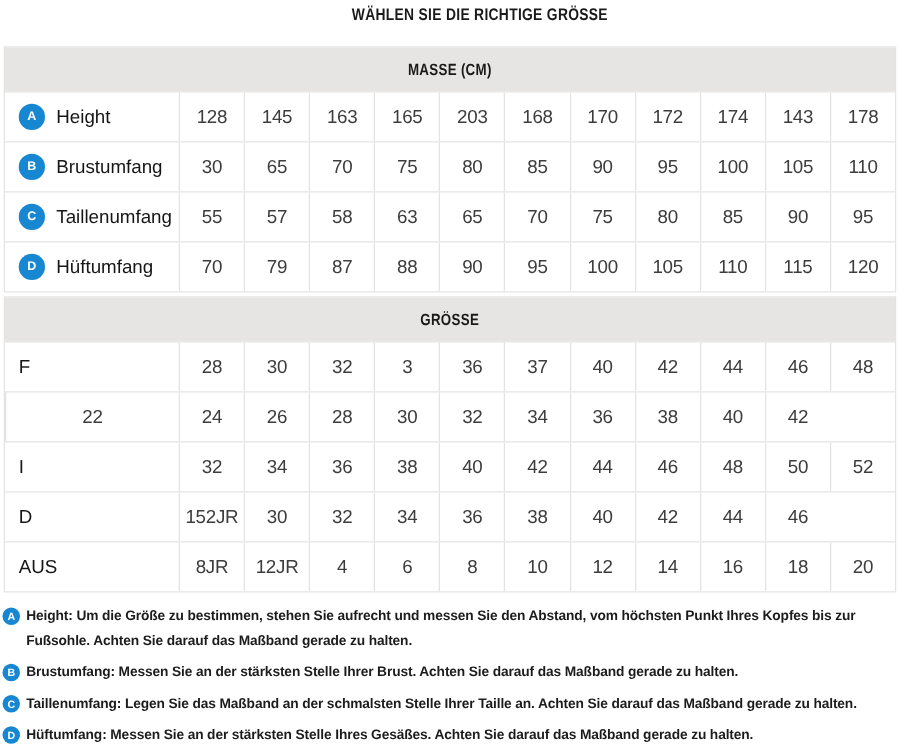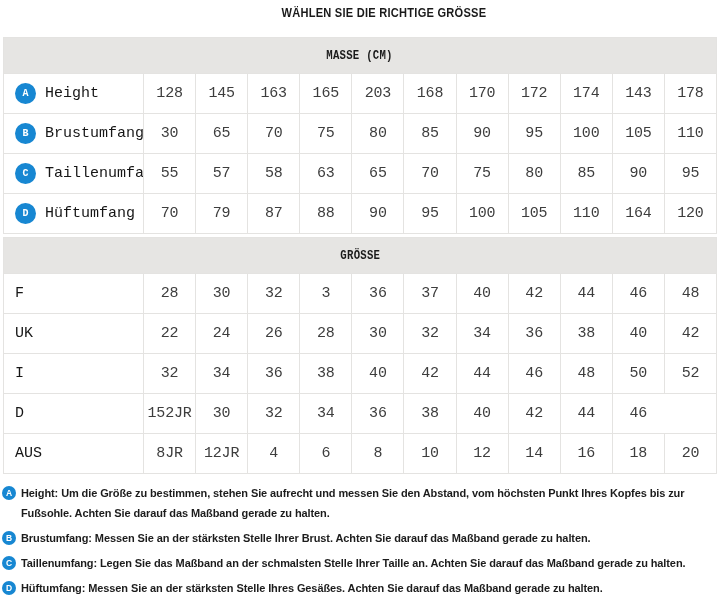--- a/index.html
+++ b/index.html
@@ -8,21 +8,21 @@
     width:720px; height:597px; overflow:hidden;
     font-family:"Liberation Sans","DejaVu Sans",sans-serif;
     color:#111;
   }
   .title-wrap { text-align:center; padding-top:3px; height:37px;margin-left:47px; }
   .title-wrap .condensed {
     display:inline-block; font-weight:bold; font-size:13.5px;
     letter-spacing:0.3px; transform:scaleX(0.82); transform-origin:center;
     white-space:nowrap; color:#1a1a1a;
   }
-  .tbl { margin:0 3px; border:1px solid var(--border,#e4e3e1); background:#fff;font-family:Liberation Mono, monospace; }
+  .tbl { margin:0 3px; border:1px solid var(--border,#e4e3e1); background:#fff; }
   .tbl-sizes { margin-top:3px; }
   .thead {
     background:var(--hdr,#e6e5e3); height:35px;
     display:flex; align-items:center; justify-content:center;
   }
   .thead .condensed {
     display:inline-block; font-weight:bold; font-size:13px;
     letter-spacing:0.3px; transform:scaleX(0.82); transform-origin:center;
     white-space:nowrap; color:#1a1a1a;
   }
@@ -127,21 +127,21 @@
         </div>
         <div class="cell val">70</div>
         <div class="cell val">79</div>
         <div class="cell val">87</div>
         <div class="cell val">88</div>
         <div class="cell val">90</div>
         <div class="cell val">95</div>
         <div class="cell val">100</div>
         <div class="cell val">105</div>
         <div class="cell val">110</div>
-        <div class="cell val">164</div>
+        <div class="cell val">115</div>
         <div class="cell val">120</div>
       </div>
     </div>
 </div>
 
 <div class="tbl tbl-sizes">
   <div class="thead">
     <span class="condensed">GRÖSSE</span>
   </div>
   <div id="size-rows">
@@ -155,23 +155,20 @@
         <div class="cell val">3</div>
         <div class="cell val">36</div>
         <div class="cell val">37</div>
         <div class="cell val">40</div>
         <div class="cell val">42</div>
         <div class="cell val">44</div>
         <div class="cell val">46</div>
         <div class="cell val">48</div>
       </div>
       <div class="row">
-        <div class="cell label">
-          <span>UK</span>
-        </div>
         <div class="cell val">22</div>
         <div class="cell val">24</div>
         <div class="cell val">26</div>
         <div class="cell val">28</div>
         <div class="cell val">30</div>
         <div class="cell val">32</div>
         <div class="cell val">34</div>
         <div class="cell val">36</div>
         <div class="cell val">38</div>
         <div class="cell val">40</div>

